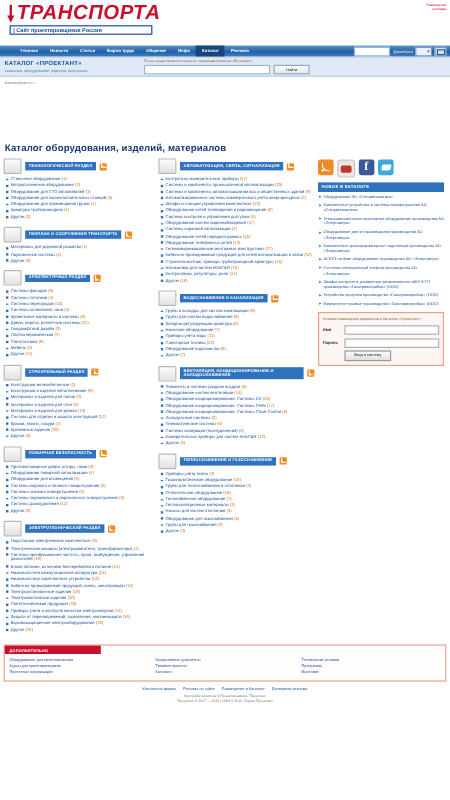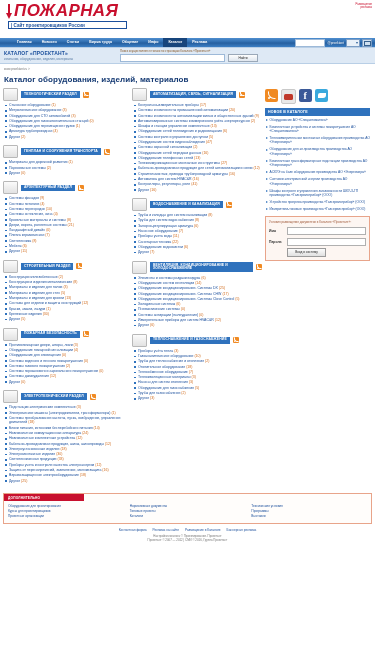--- a/index.html
+++ b/index.html
@@ -40,21 +40,21 @@
   .catbar-left{width:110px;}
   .catbar-title{font-size:5px;font-weight:bold;color:#1b4f9c;letter-spacing:0.2px;}
   .catbar-sub{font-size:3.2px;color:#5a7ea6;margin-top:1px;}
   .catbar-right{flex:1;padding-left:6px;}
   .catbar-hint{font-size:2.9px;color:#8a5a2b;margin-bottom:1px;}
   .catbar-form{display:flex;gap:3px;align-items:center;}
   .catbar-input{width:103px;height:6.5px;background:#fff;border:1px solid #9db9d8;}
   .catbar-btn{width:28px;height:6.5px;background:linear-gradient(to bottom,#fdfdfd,#dfe6ee);border:1px solid #9aa8b8;font-size:3.2px;text-align:center;line-height:6.5px;color:#1a1a1a;}
 
   .breadcrumb{font-size:3px;color:#777;padding:3px 0 2px 4px;}
-  .pagetitle{font-size:8px;font-weight:bold;color:#153a73;padding:2px 12px 4px 4px;letter-spacing:0.1px;}
+  .pagetitle{font-size:8px;font-weight:bold;color:#153a73;padding:2px 12px 4px 4px;letter-spacing:0.1px;margin-top:44px;}
 
   
   .cols{display:flex;padding:0 3px;box-sizing:border-box;gap:3px;}
   .col-left{width:126px;}
   .col-mid{width:130px;}
   .col-right{width:105px;}
 
   
   .section{margin-bottom:6px;}
   .sec-head{display:flex;align-items:center;gap:3px;margin-bottom:2px;}
@@ -106,21 +106,21 @@
   .foot-copy{text-align:center;font-size:2.9px;color:#777;line-height:4px;padding-bottom:4px;}
 </style>
 </head>
 <body>
 
 <div class="page">
 
   <div class="header">
     <div class="logo-wrap">
       <span class="logo-arrow"></span>
-      <span class="logo-text">ПОЖАРНАЯ</span>
+      <span class="logo-text">ТРАНСПОРТА</span>
     </div>
     <div class="tagline">| Сайт проектировщиков России</div>
     <div class="adv-top">
       <div>Размещение</div>
       <div>рекламы</div>
     </div>
   </div>
 
   <div class="navbar">
     <div class="nav-items" id="nav-items">

